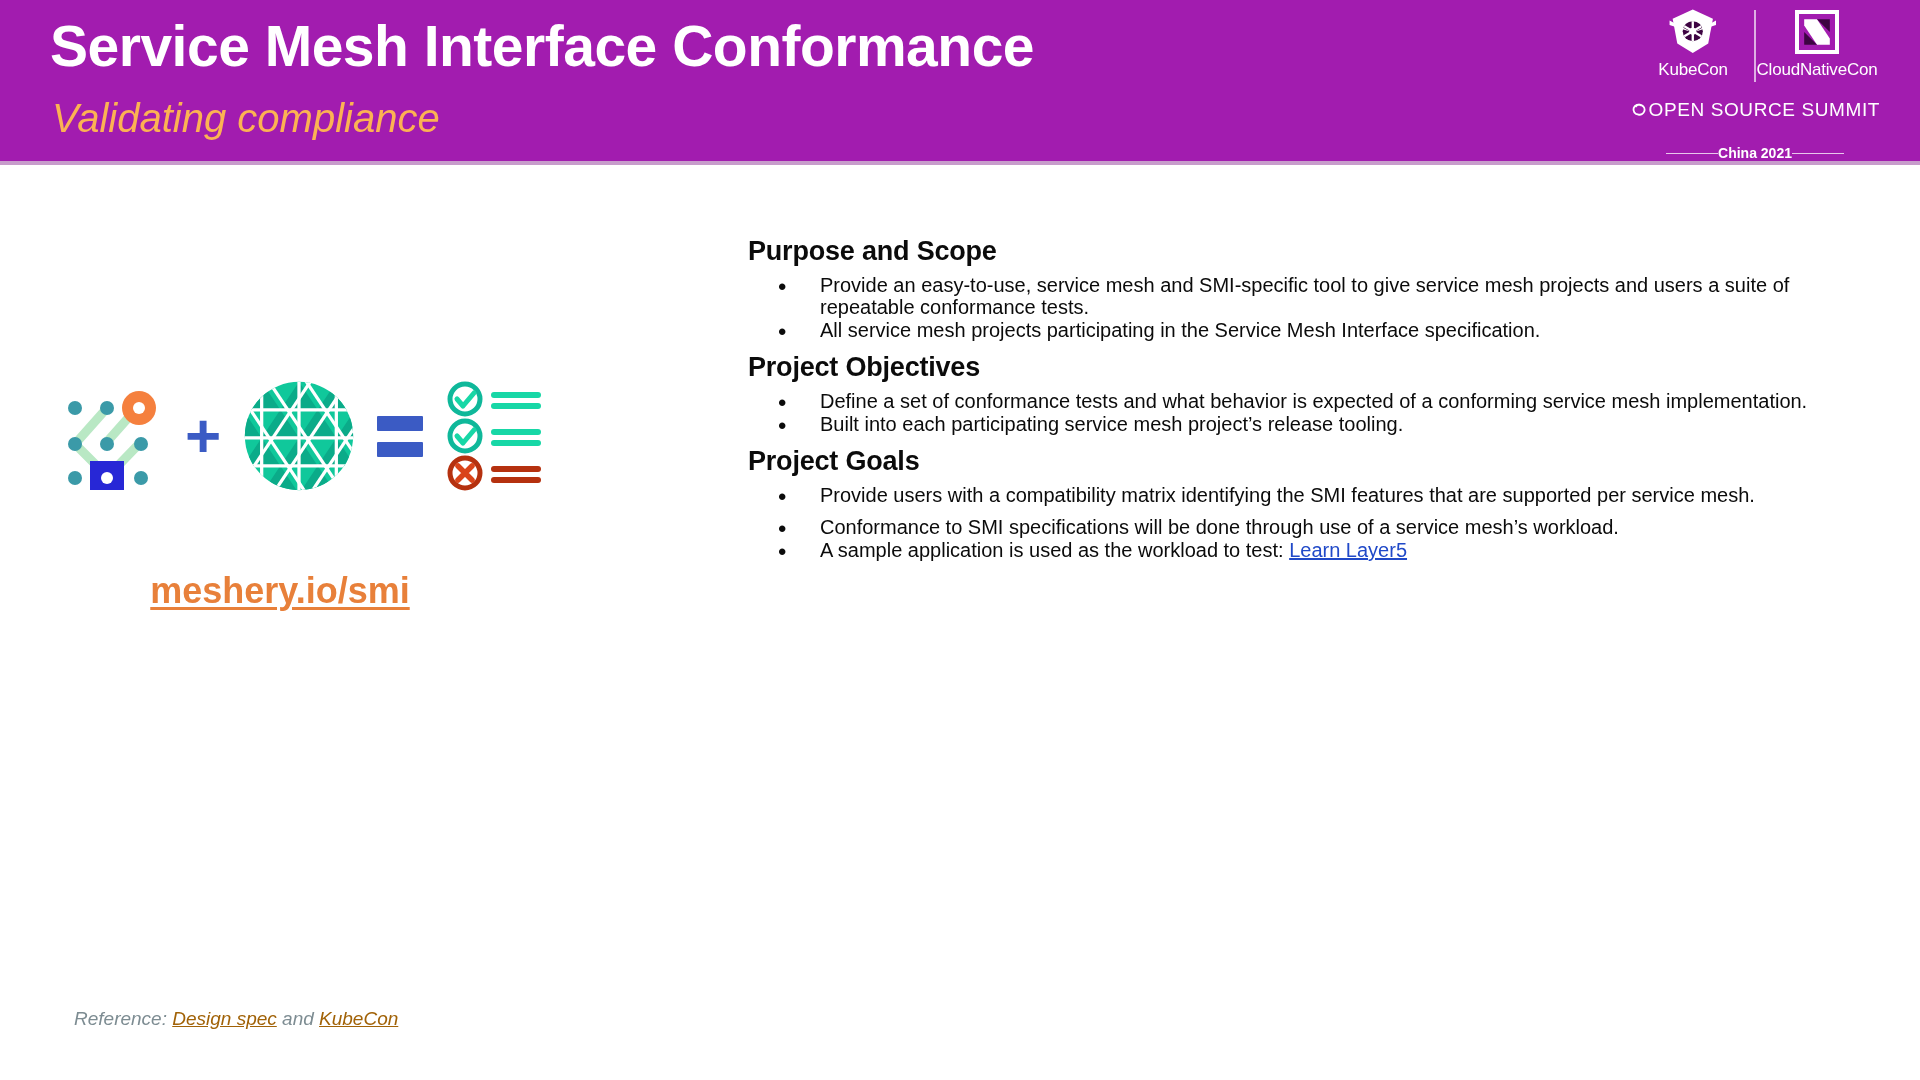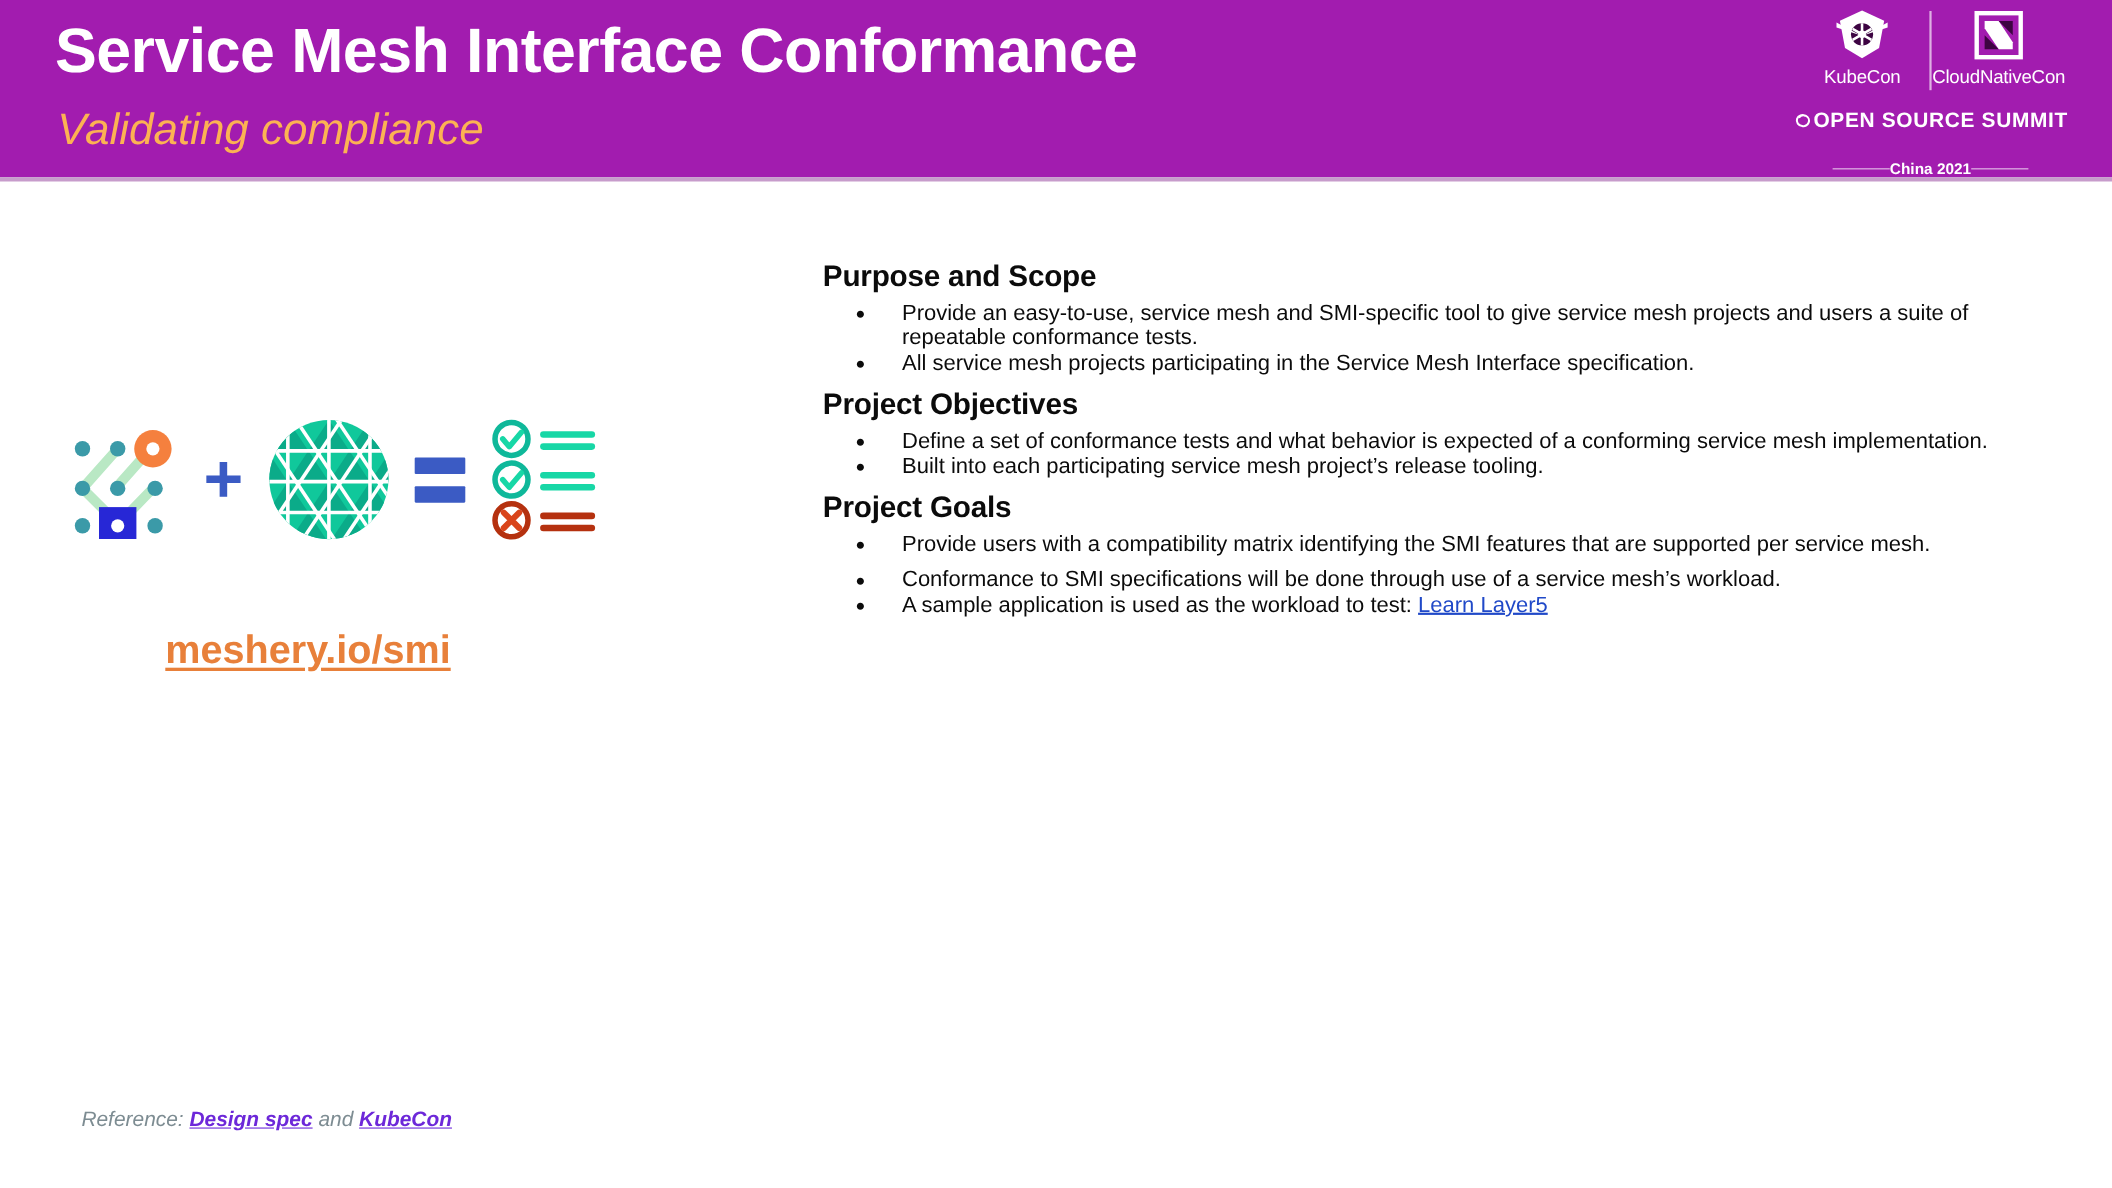--- a/index.html
+++ b/index.html
@@ -94,21 +94,21 @@
   .oss-row {
     display: flex;
     align-items: center;
     justify-content: center;
     margin-top: 1px;
     gap: 2px;
   }
   .oss-word {
     color: #ffffff;
     font-size: 19px;
-    font-weight: bold;
+    font-weight: normal;
     letter-spacing: 0.6px;
     white-space: nowrap;
   }
   .oss-year-row {
     display: flex;
     align-items: center;
     justify-content: center;
     margin-top: 18px;
     gap: 0;
   }
@@ -173,23 +173,22 @@
   .reference {
     position: absolute;
     left: 74px;
     top: 1008px;
     font-size: 19px;
     font-style: italic;
     color: #7d8c92;
     white-space: nowrap;
   }
   .reference a {
-    color: #6d28d9;
+    color: #a16207;
     text-decoration: underline;
-    font-weight: bold;
   }
 
   
   .right-col {
     position: absolute;
     left: 748px;
     top: 236px;
     width: 1140px;
   }
   .sec-head {

